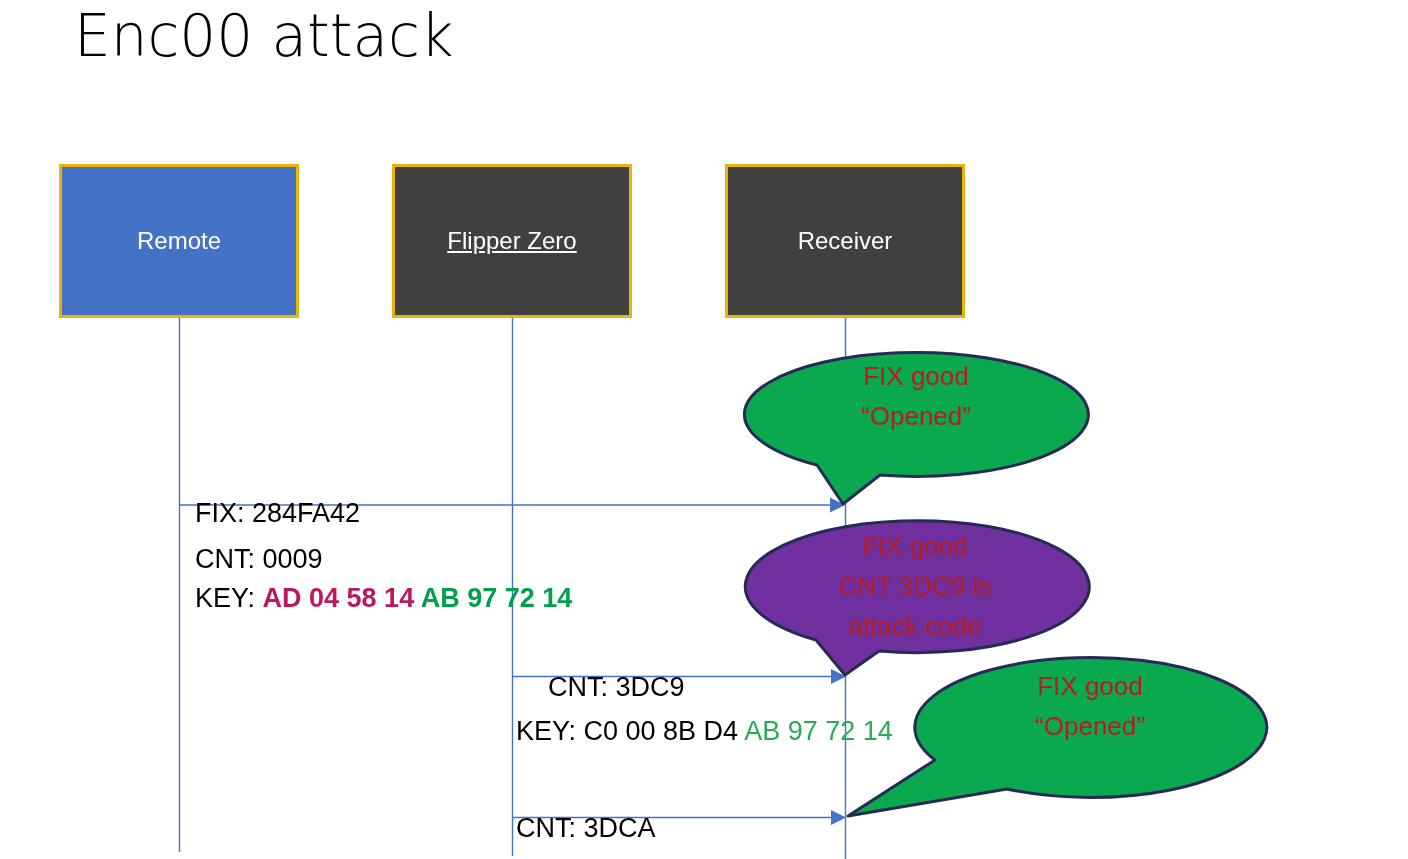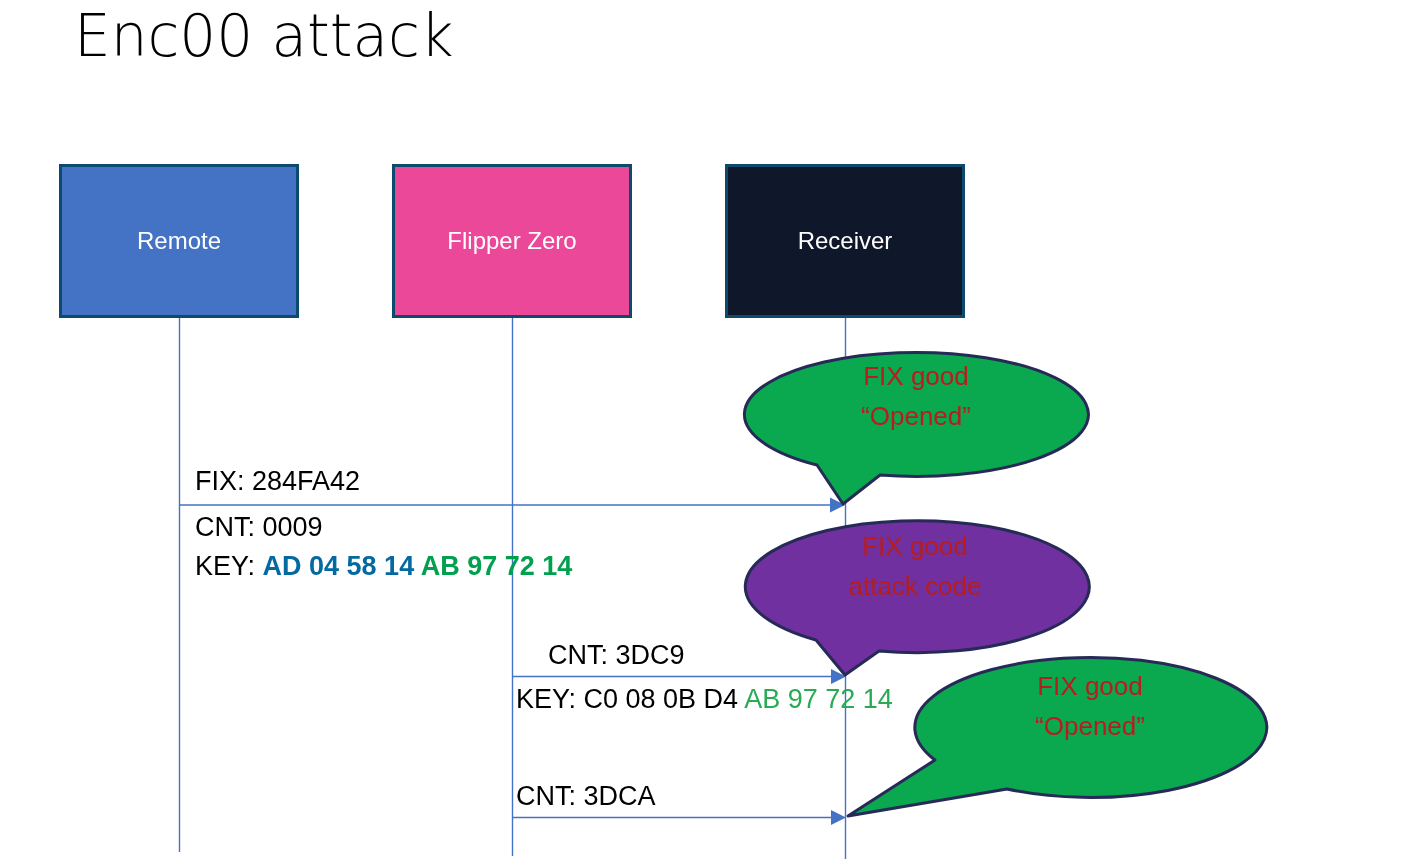--- a/index.html
+++ b/index.html
@@ -12,55 +12,56 @@
     border-radius:10px;
   }
   .title{
     position:absolute;left:74px;top:2px;
     font-size:58px;font-weight:200;color:#000;
     font-family:"DejaVu Sans","Liberation Sans",sans-serif;
     letter-spacing:0px;
   }
   .actor-box{
     position:absolute;top:164px;width:240px;height:154px;
-    border:3px solid #0c4a6e;box-sizing:border-box;
+    border:3px solid #eab308;box-sizing:border-box;
     display:flex;align-items:center;justify-content:center;
     color:#ffffff;font-size:24px;
   }
   #box-remote{left:59px;}
   #box-flipper{left:392px;}
   #box-receiver{left:725px;}
   svg.overlay{position:absolute;left:0;top:0;}
   .msg{
     position:absolute;font-size:27px;color:#000;white-space:nowrap;
     line-height:30px;
+    margin-top:32px;
   }
-  .key-red{color:#0369a1;font-weight:700;}
+  .key-red{color:#be185d;font-weight:700;}
   .key-green-bold{color:#00A04E;font-weight:700;}
   .key-green{color:#29AB54;}
   .callout-text{
     position:absolute;width:320px;color:#b91c1c;font-size:26px;
     text-align:center;line-height:40px;
   }
   .callout-text div{white-space:nowrap;}
 </style>
 </head>
 <body>
 
 <div id="slide">
 
   <div class="title">Enc00 attack</div>
 
   <div class="actor-box" id="box-remote" style="background-color: rgb(68, 114, 196);">
     <span>Remote</span>
   </div>
-  <div class="actor-box" id="box-flipper" style="background-color: #ec4899;">
+  <div class="actor-box" id="box-flipper" style="background-color: #404040; text-decoration: underline;">
     <span>Flipper Zero</span>
   </div>
-  <div class="actor-box" id="box-receiver" style="background-color: #0f172a;">
+  <div class="actor-box" id="box-receiver" style="background-color: #404040;">
     <span>Receiver</span>
   </div>
 
   <svg class="overlay" width="1408" height="859" viewBox="0 0 1408 859">
 
     <line x1="179.5" y1="318" x2="179.5" y2="852" stroke="#4472C4" stroke-width="1.4"></line>
     <line x1="512.5" y1="318" x2="512.5" y2="856" stroke="#4472C4" stroke-width="1.4"></line>
     <line x1="845.5" y1="318" x2="845.5" y2="859" stroke="#4472C4" stroke-width="1.4"></line>
 
     <g>
@@ -88,33 +89,34 @@
     <span>CNT: 0009</span>
   </div>
   <div class="msg" style="left:195px;top:551px;">
     <span>KEY: </span><span class="key-red">AD 04 58 14 </span><span class="key-green-bold">AB 97 72 14</span>
   </div>
 
   <div class="msg" style="left:548px;top:640px;">
     <span>CNT: 3DC9</span>
   </div>
   <div class="msg" style="left:516px;top:684px;">
-    <span>KEY: C0 08 0B D4 </span><span class="key-green">AB 97 72 14</span>
+    <span>KEY: C0 00 8B D4 </span><span class="key-green">AB 97 72 14</span>
   </div>
 
   <div class="msg" style="left:516px;top:781px;">
     <span>CNT: 3DCA</span>
   </div>
 
   <div class="callout-text" style="left:756px;top:356px;">
     <div>FIX good</div>
     <div>“Opened”</div>
   </div>
   <div class="callout-text" style="left:755px;top:526px;">
     <div>FIX good</div>
+    <div>CNT 3DC9 is</div>
     <div>attack code</div>
   </div>
   <div class="callout-text" style="left:930px;top:666px;">
     <div>FIX good</div>
     <div>“Opened”</div>
   </div>
 
 </div>
 
 </body></html>

